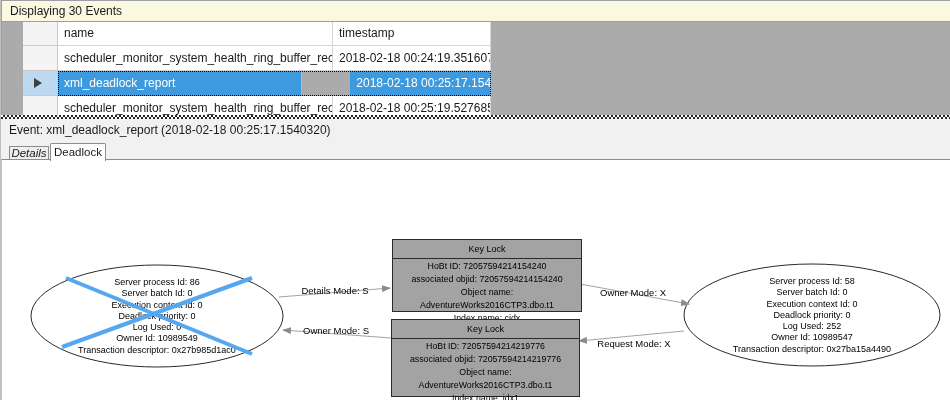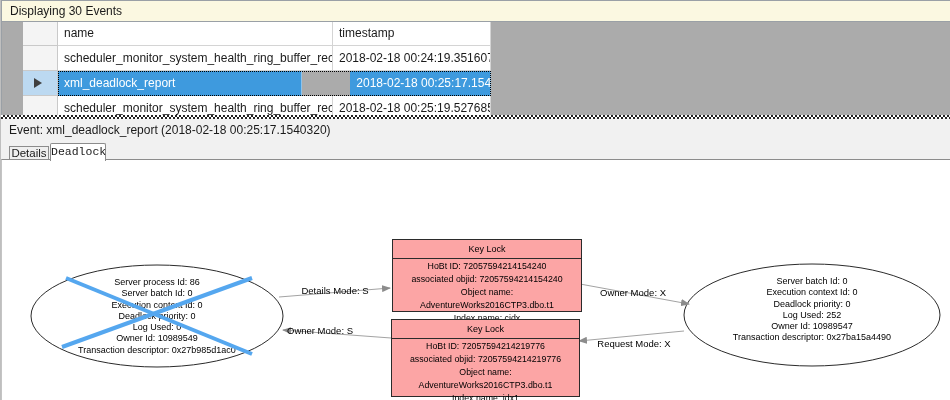--- a/index.html
+++ b/index.html
@@ -35,43 +35,43 @@
   
   #splitter { position:absolute; left:0; top:115px; width:950px; height:4px;
               background:conic-gradient(#222 25%, #fff 0 50%, #222 0 75%, #fff 0) 0 0/4px 4px; cursor:row-resize; }
 
   
   #event-bar { position:absolute; left:0; top:119px; width:950px; height:23px; background:#f1f1f1;
                font-size:12px; color:#1a1a1a; line-height:23px; padding-left:8px; }
   #tab-strip { position:absolute; left:0; top:142px; width:950px; height:18px; background:#f1f1f1; }
   .tab { position:absolute; text-align:center; font-size:11.5px; color:#1a1a1a; cursor:default; }
   #tab-details { left:8px; top:4px; width:40px; height:14px; line-height:13px;
-                 background:#efefef; border:1px solid #8c8c8c; border-bottom:none; }
+                 background:#efefef; border:1px solid #8c8c8c; border-bottom:none;font-style:italic; }
   #tab-deadlock { left:49px; top:1px; width:56px; height:18px; line-height:16px;
                   background:#fff; border:1px solid #8c8c8c; border-bottom:none;
-                  border-radius:2px 2px 0 0; z-index:3;font-family:Liberation Mono, monospace; }
+                  border-radius:2px 2px 0 0; z-index:3; }
 
   
   #pane { position:absolute; left:0; top:159px; width:950px; height:241px;
           background:#fff; border-top:1px solid #8c8c8c; border-left:1px solid #c4c4c4; }
   #graph-svg, #cross-svg { position:absolute; left:0; top:0; width:949px; height:240px; }
   #cross-svg { z-index:2; pointer-events:none; }
   .node-text { position:absolute; z-index:1; text-align:center; font-size:9px; color:#000; }
   #victim-text { left:35px; top:117px; width:240px; line-height:11.3px; }
   #proc-right-text { left:690px; top:116px; width:240px; line-height:11.3px; }
-  .resource { position:absolute; z-index:1; background:#fca5a5; border:1px solid #2b2b2b; }
+  .resource { position:absolute; z-index:1; background:#a3a3a3; border:1px solid #2b2b2b; }
   #res-top { left:390px; top:79px; width:190px; height:73px; }
   #res-bottom { left:389px; top:159px; width:189px; height:78px; }
   .res-title { height:19px; line-height:19px; border-bottom:1px solid #2b2b2b;
                text-align:center; font-size:9px; color:#000; }
   .res-body { text-align:center; font-size:8.8px; color:#000; line-height:13px; padding-top:1px; }
   .edge-label { position:absolute; z-index:1; transform:translate(-50%,-50%);
                 font-size:9.5px; color:#000; white-space:nowrap; }
   #edge-label-0 { left:333px; top:130px; }
-  #edge-label-1 { left:318px; top:170px; }
+  #edge-label-1 { left:334px; top:170px; }
   #edge-label-2 { left:631px; top:132px; }
   #edge-label-3 { left:632px; top:176px;margin-top:7px; }
 </style>
 </head>
 <body>
 
 <div id="app">
 
   <div id="info-bar">
     <span>Displaying 30 Events</span>
@@ -144,20 +144,21 @@
       <div>Server process Id: 86</div>
       <div>Server batch Id: 0</div>
       <div>Execution context Id: 0</div>
       <div>Deadlock priority: 0</div>
       <div>Log Used: 0</div>
       <div>Owner Id: 10989549</div>
       <div>Transaction descriptor: 0x27b985d1ac0</div>
     </div>
 
     <div class="node-text" id="proc-right-text">
+      <div>Server process Id: 58</div>
       <div>Server batch Id: 0</div>
       <div>Execution context Id: 0</div>
       <div>Deadlock priority: 0</div>
       <div>Log Used: 252</div>
       <div>Owner Id: 10989547</div>
       <div>Transaction descriptor: 0x27ba15a4490</div>
     </div>
 
     <div class="resource" id="res-top">
       <div class="res-title">Key Lock</div>

